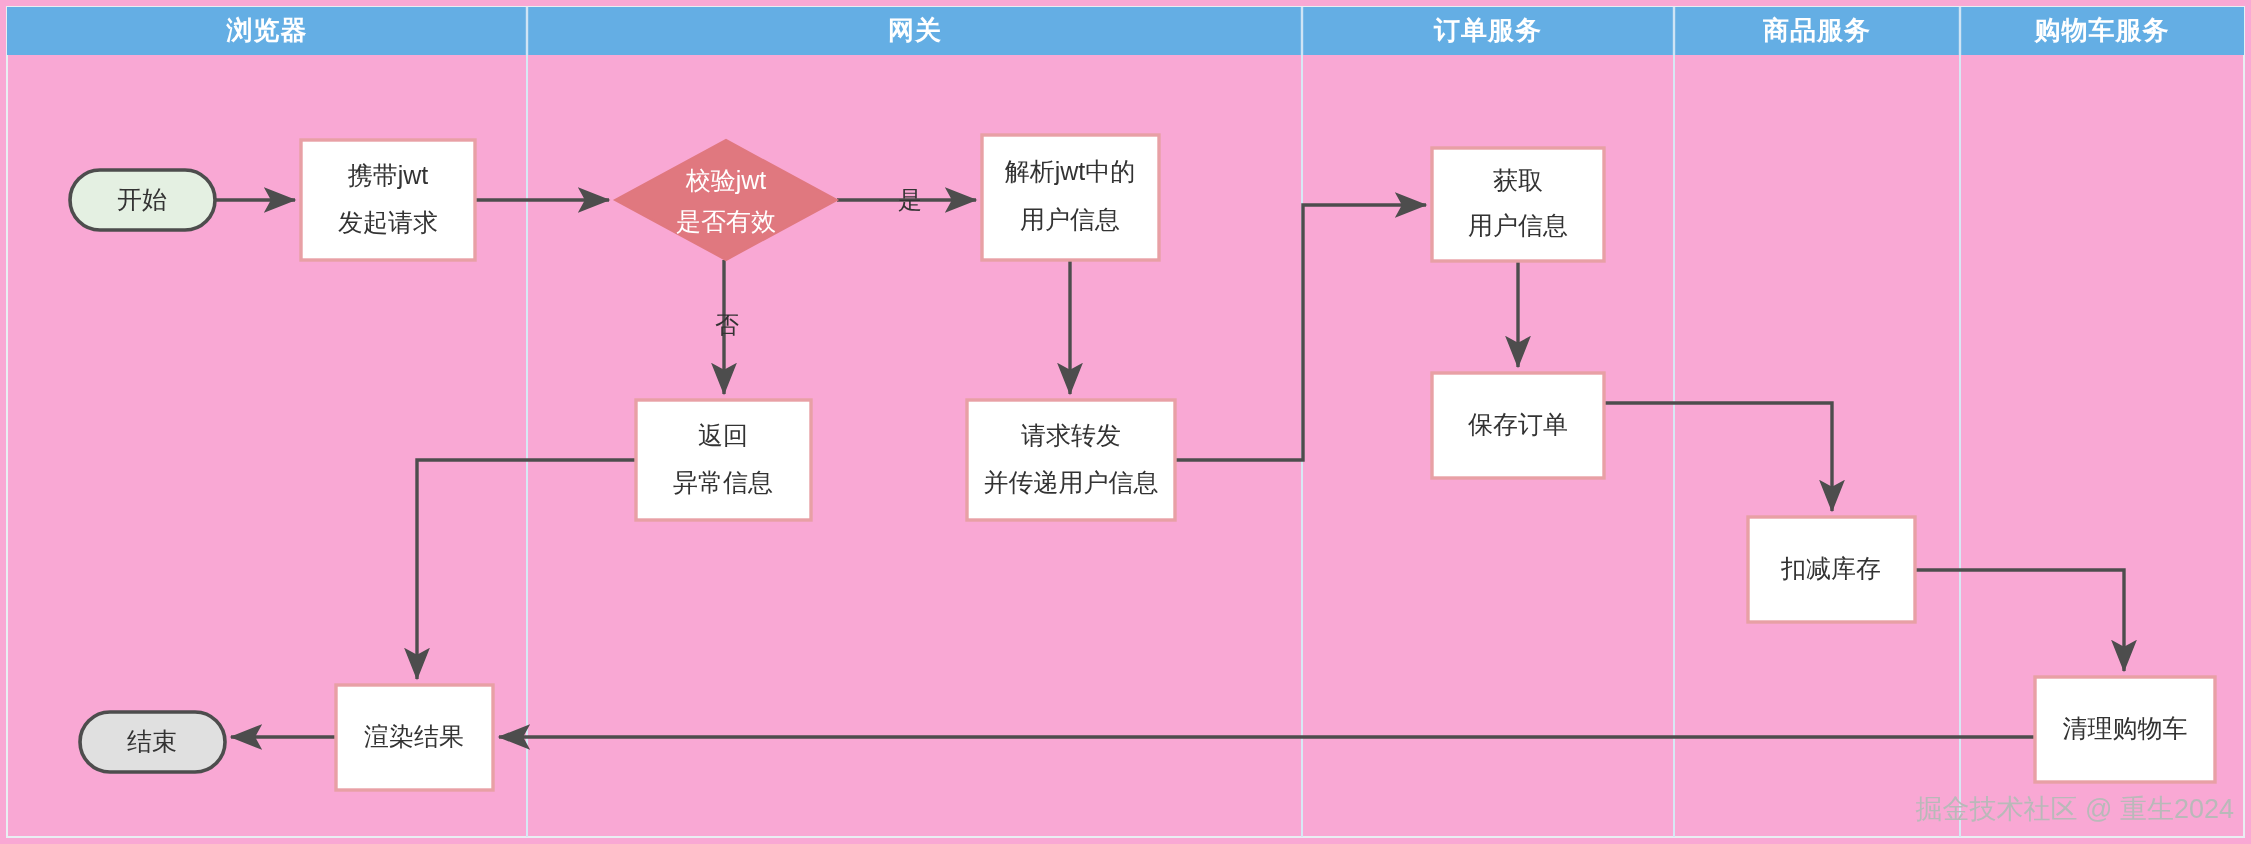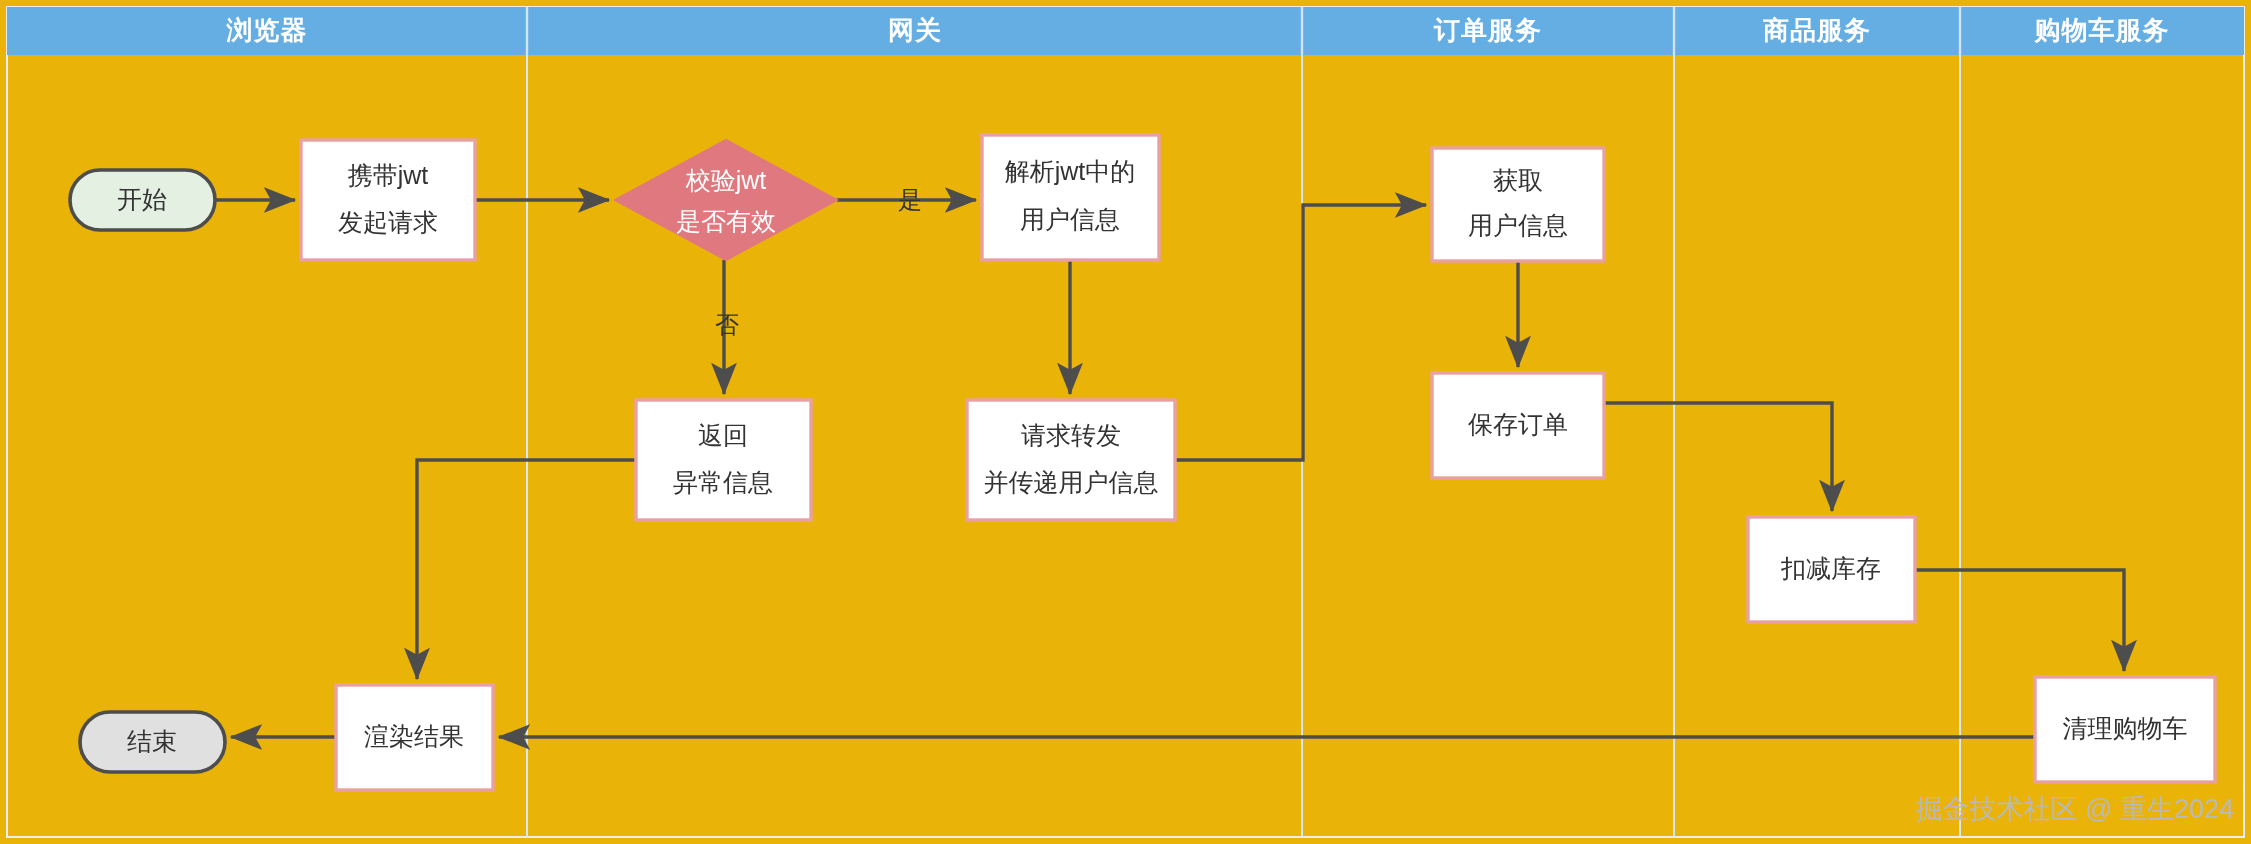--- a/index.html
+++ b/index.html
@@ -8,21 +8,21 @@
     padding: 0;
     background: #ffffff;
   }
   body {
     font-family: "Liberation Sans", "DejaVu Sans", sans-serif;
   }
   #stage {
     position: relative;
     width: 2251px;
     height: 844px;
-    background: #eab308;
+    background: #f9a8d4;
     overflow: hidden;
   }
   #diagram-svg {
     position: absolute;
     left: 0;
     top: 0;
     width: 2251px;
     height: 844px;
   }
   .lane-header-text {

